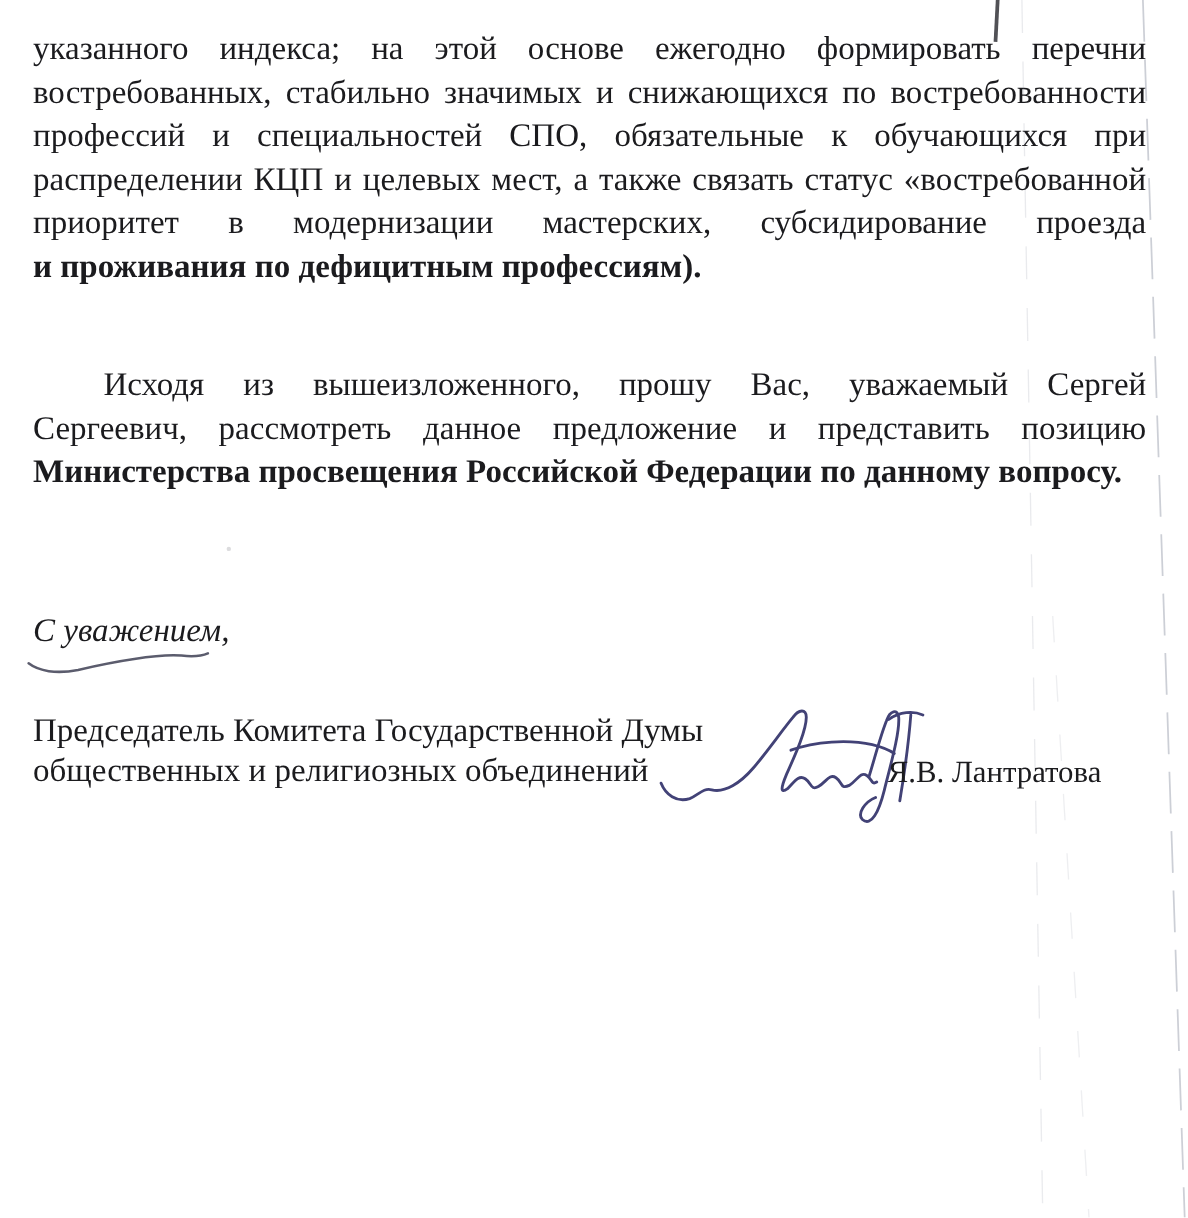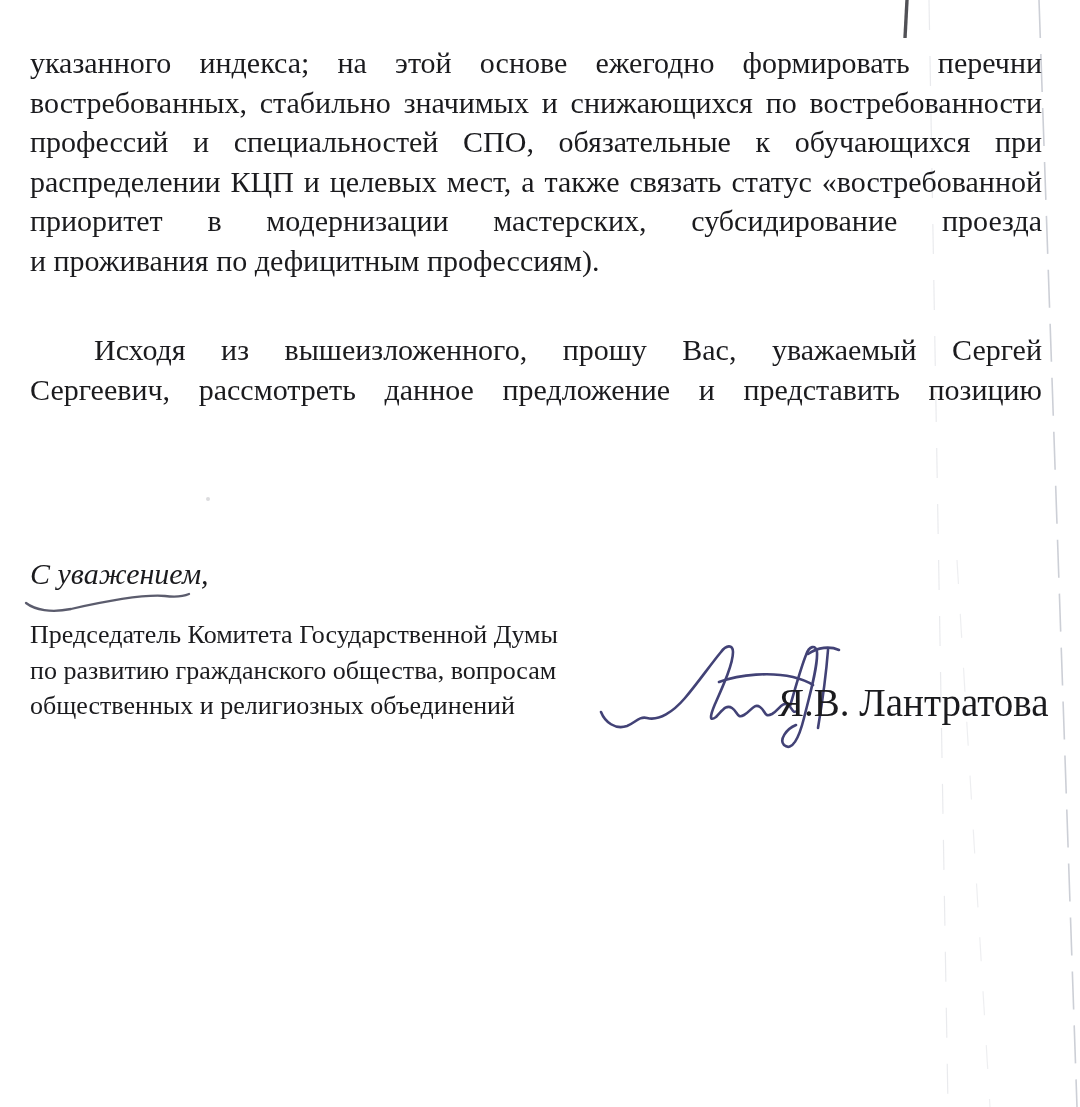--- a/index.html
+++ b/index.html
@@ -12,61 +12,61 @@
     font-family: "Liberation Serif", "DejaVu Serif", serif;
     color: #1b1b1e;
   }
   .body-par {
     position: absolute;
     left: 30px;
     width: 1012px;
     font-size: 30px;
     line-height: 39.5px;
   }
-  .para1 { top: 43px; }
+  .para1 { top: 25px; }
   .para2 { top: 330px; }
   .jline {
     text-align: justify;
     text-align-last: justify;
     text-justify: inter-word;
     white-space: normal;
   }
-  .jline.final { text-align-last: left; }
+  .jline.final { text-align-last: left; font-weight: bold; }
   .jline.indent { text-indent: 64px; }
   .salutation {
     position: absolute;
     left: 30px;
     top: 556px;
     font-size: 30px;
     line-height: 35px;
     font-style: italic;
   }
   .underline-svg {
     position: absolute;
     left: 22px;
     top: 589px;
   }
   .title-block {
     position: absolute;
     left: 30px;
-    top: 617px;
+    top: 647px;
     width: 700px;
-    font-size: 26px;
+    font-size: 30px;
     line-height: 35.5px;
   }
   .signature-svg {
     position: absolute;
     left: 595px;
     top: 642px;
   }
   .signer-name {
     position: absolute;
-    left: 778px;
+    left: 807px;
     top: 687px;
-    font-size: 39px;
+    font-size: 28px;
     line-height: 32px;
     white-space: nowrap;
     text-align: right;
   }
   .artifacts {
     position: absolute;
     left: 0; top: 0;
     pointer-events: none;
   }
 </style>
@@ -80,31 +80,31 @@
     <div class="jline">востребованных, стабильно значимых и снижающихся по востребованности</div>
     <div class="jline">профессий и специальностей СПО, обязательные к обучающихся при</div>
     <div class="jline">распределении КЦП и целевых мест, а также связать статус «востребованной</div>
     <div class="jline">приоритет в модернизации мастерских, субсидирование проезда</div>
     <div class="jline final">и проживания по дефицитным профессиям).</div>
   </div>
 
   <div class="body-par para2">
     <div class="jline indent">Исходя из вышеизложенного, прошу Вас, уважаемый Сергей</div>
     <div class="jline">Сергеевич, рассмотреть данное предложение и представить позицию</div>
+    <div class="jline final">Министерства просвещения Российской Федерации по данному вопросу.</div>
   </div>
 
   <div class="salutation">С уважением,</div>
 
   <svg class="underline-svg" width="172" height="28" viewBox="0 0 172 28">
     <path d="M 4,14 C 13,21 29,24 49,20 C 80,13 119,5 143,7 C 152,8 160,8 167,5" fill="none" stroke-width="2.3" stroke-linecap="round" opacity="0.85" stroke="#3e4053"></path>
   </svg>
 
   <div class="title-block">
     <div>Председатель Комитета Государственной Думы</div>
-    <div>по развитию гражданского общества, вопросам</div>
     <div>общественных и религиозных объединений</div>
   </div>
 
   <svg class="signature-svg" width="252" height="120" viewBox="0 0 252 120">
     <g fill="none" stroke-width="2.6" stroke-linecap="round" stroke-linejoin="round" opacity="0.92">
       <path d="M 6,70 C 10,80 20,88 32,84 C 40,81 44,74 52,76 C 64,79 78,70 90,56 C 102,42 116,22 126,10 C 131,3 138,2 138,10 C 138,22 128,44 120,62 C 115,74 114,80 121,75 C 127,69 131,62 137,66 C 143,70 142,77 149,73 C 156,69 159,61 165,65 C 171,69 169,76 177,72 C 184,68 187,59 193,63 C 198,66 197,72 202,69" stroke="#32326b"></path>
       <path d="M 124,40 C 146,32 176,30 198,35 C 206,37 212,39 218,43" stroke="#32326b"></path>
       <path d="M 195,64 C 200,48 205,28 211,13 C 214,4 221,2 222,10 C 223,24 215,52 209,76 C 204,96 197,110 189,103 C 184,98 191,87 201,83" stroke="#32326b"></path>
       <path d="M 213,12 C 223,5 235,4 244,8 M 233,8 C 231,34 227,62 223,86" stroke="#32326b"></path>
     </g>

